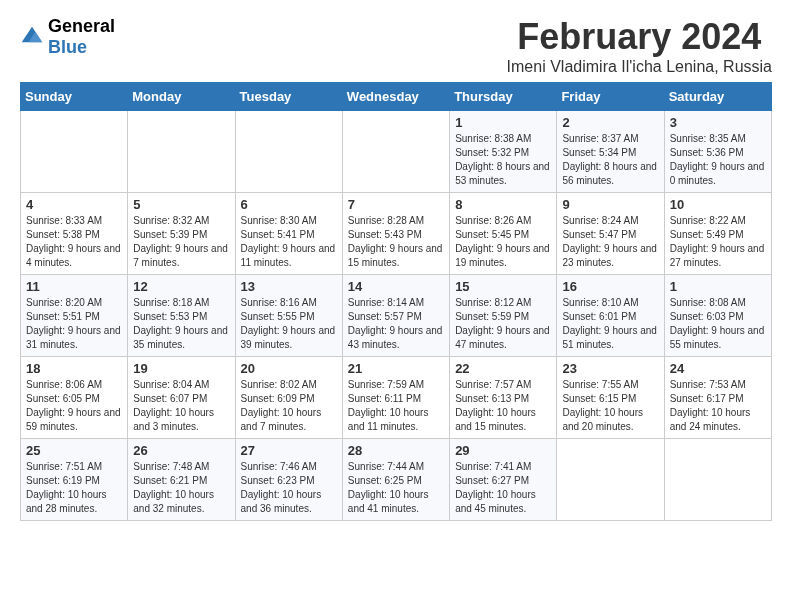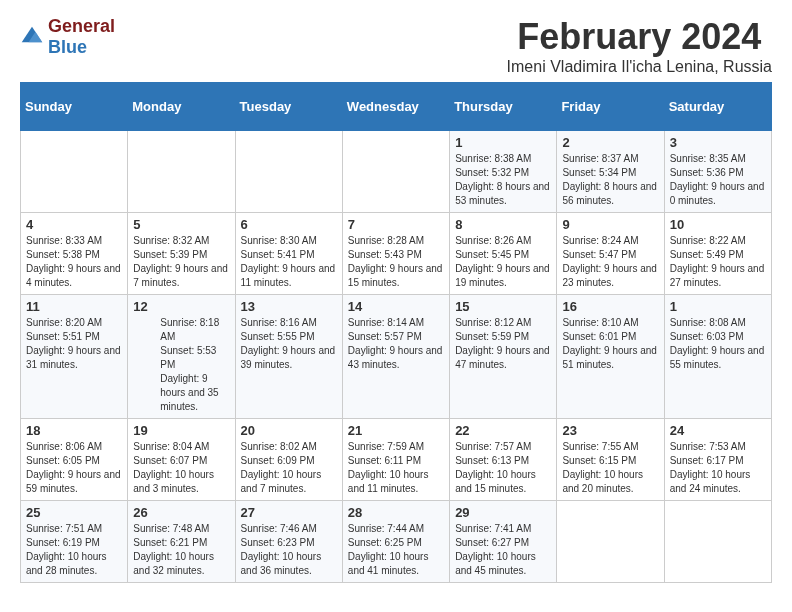--- a/index.html
+++ b/index.html
@@ -17,21 +17,21 @@
       margin-bottom: 6px;
     }
     .logo {
       display: flex;
       align-items: center;
       gap: 4px;
     }
     .logo-text-general {
       font-size: 18px;
       font-weight: bold;
-      color: #7f1d1d;
+      color: #000000;
     }
     .logo-text-blue {
       font-size: 18px;
       font-weight: bold;
       color: #2e75b6;
     }
     .logo-icon {
       width: 24px;
       height: 24px;
     }
@@ -48,21 +48,21 @@
       color: #333;
     }
     table {
       width: 100%;
       border-collapse: collapse;
       font-size: 11px;
     }
     thead tr th {
       background-color: #2e75b6;
       color: #fff;
-      padding: 16px 4px;
+      padding: 6px 4px;
       text-align: left;
       font-size: 13px;
       font-weight: bold;
       border: 1px solid #2e75b6;
     }
     tbody tr td {
       border: 1px solid #ccc;
       padding: 4px 5px;
       vertical-align: top;
       width: calc(100% / 7);
@@ -194,21 +194,21 @@
       </tr>
       <tr>
         <td>
           <span class="day-number">11</span>
           <div class="day-info" style="white-space: pre-line;">Sunrise: 8:20 AM
 Sunset: 5:51 PM
 Daylight: 9 hours and 31 minutes.</div>
         </td>
         <td>
           <span class="day-number">12</span>
-          <div class="day-info" style="white-space: pre-line; margin-left: 27px;">Sunrise: 8:18 AM
+          <div class="day-info" style="white-space: pre-line;">Sunrise: 8:18 AM
 Sunset: 5:53 PM
 Daylight: 9 hours and 35 minutes.</div>
         </td>
         <td>
           <span class="day-number">13</span>
           <div class="day-info" style="white-space: pre-line;">Sunrise: 8:16 AM
 Sunset: 5:55 PM
 Daylight: 9 hours and 39 minutes.</div>
         </td>
         <td>

